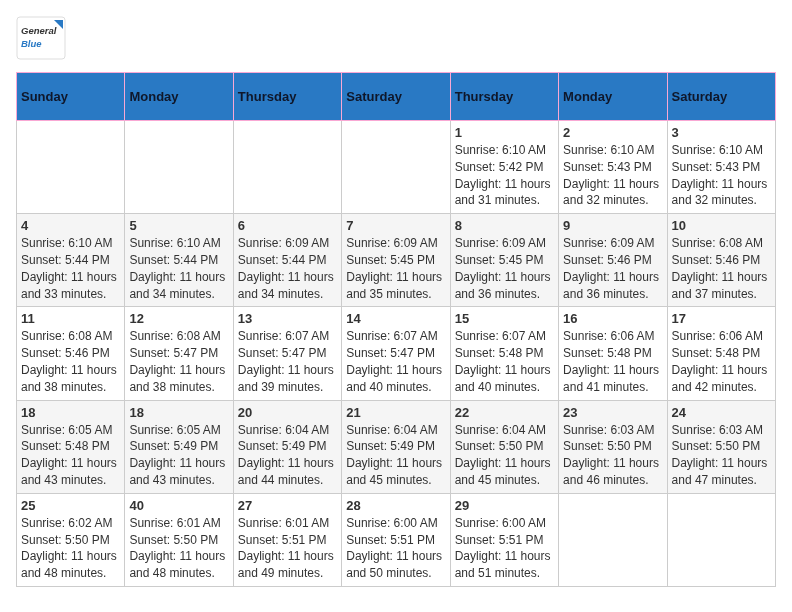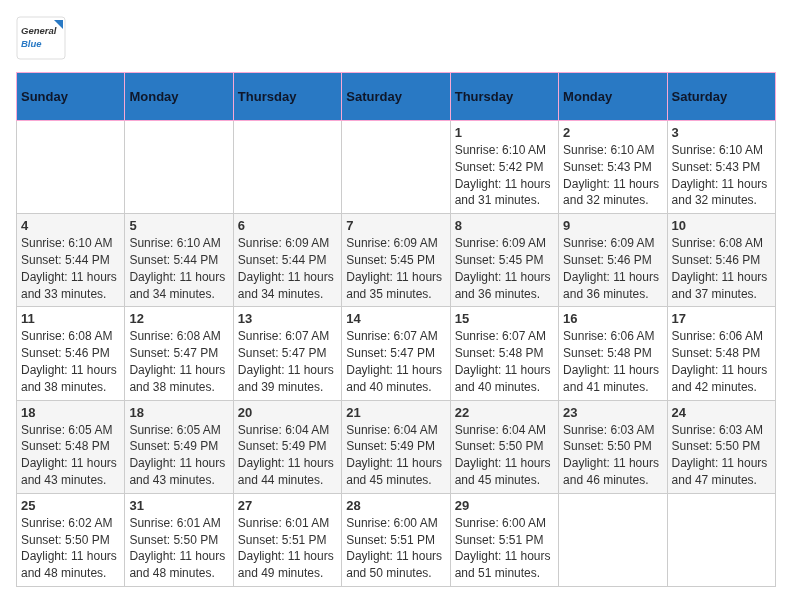--- a/index.html
+++ b/index.html
@@ -267,21 +267,21 @@
         </td>
       </tr>
       <tr>
         <td>
           <div class="day-number">25</div>
           <div class="day-info" style="white-space: pre-line;">Sunrise: 6:02 AM
 Sunset: 5:50 PM
 Daylight: 11 hours and 48 minutes.</div>
         </td>
         <td>
-          <div class="day-number">31</div>
+          <div class="day-number">40</div>
           <div class="day-info" style="white-space: pre-line;">Sunrise: 6:01 AM
 Sunset: 5:50 PM
 Daylight: 11 hours and 48 minutes.</div>
         </td>
         <td>
           <div class="day-number">27</div>
           <div class="day-info" style="white-space: pre-line;">Sunrise: 6:01 AM
 Sunset: 5:51 PM
 Daylight: 11 hours and 49 minutes.</div>
         </td>

